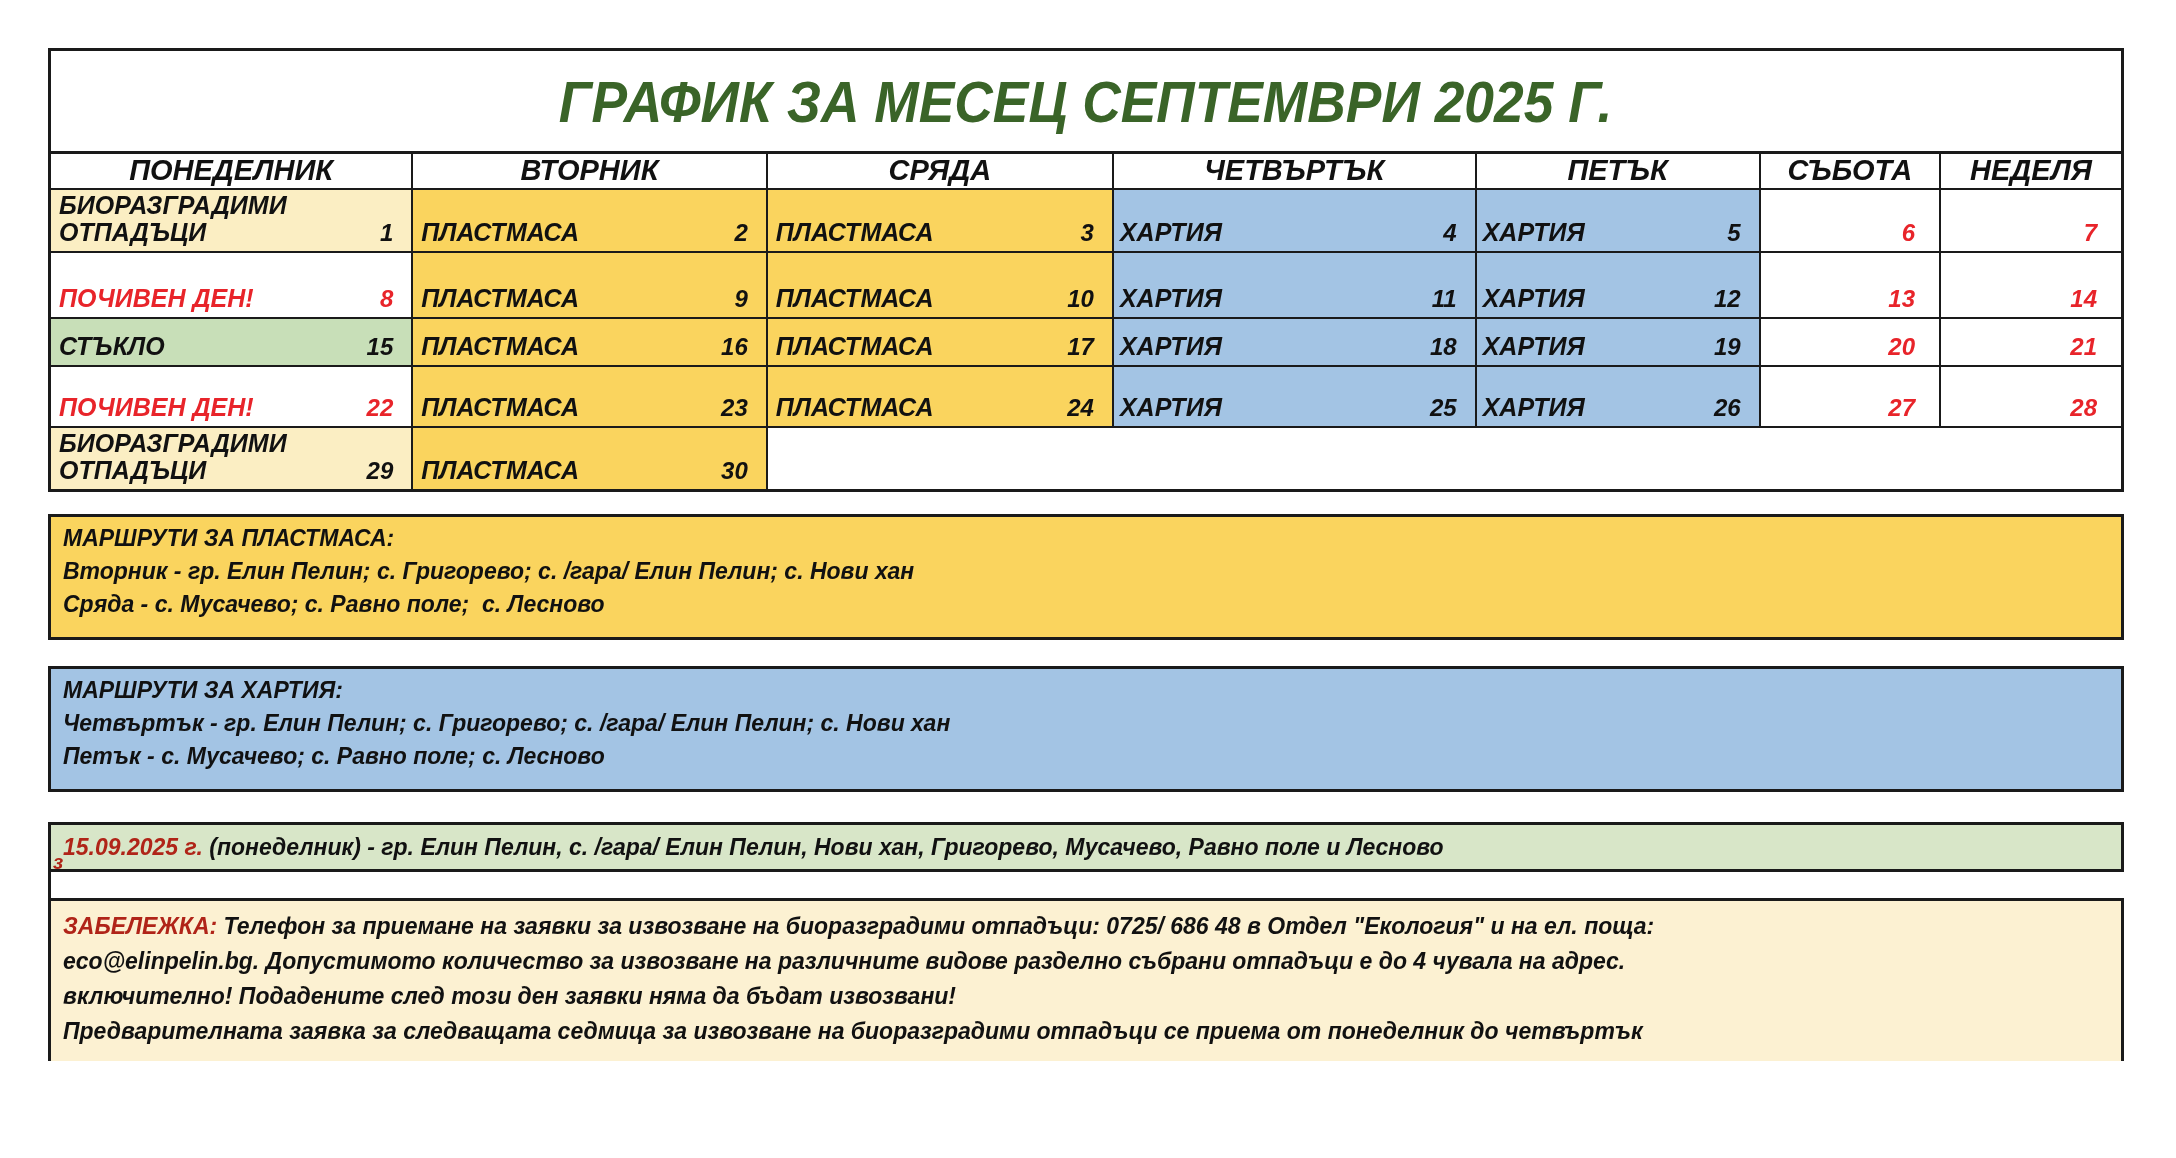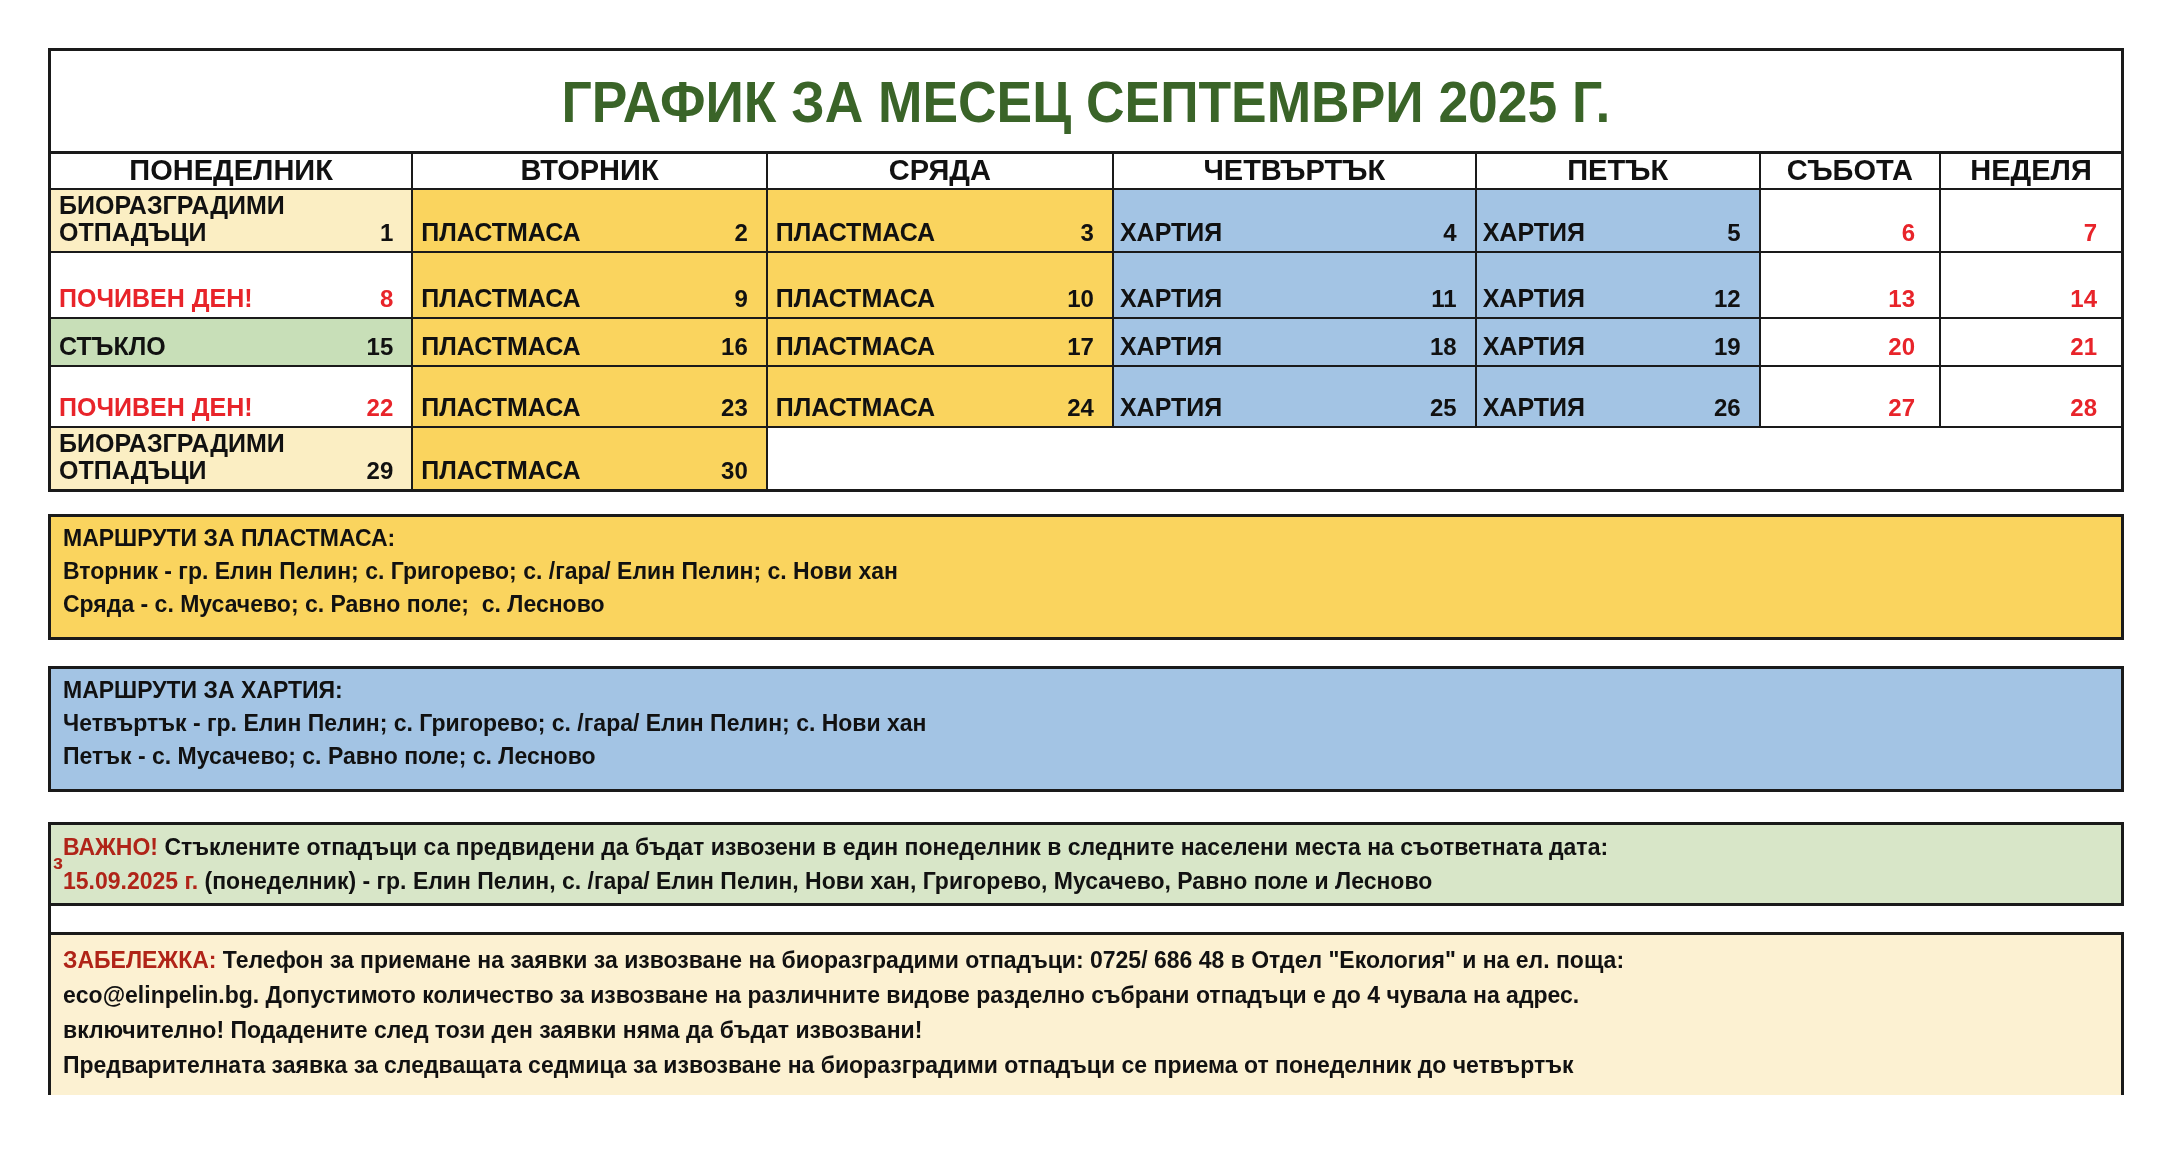--- a/index.html
+++ b/index.html
@@ -17,21 +17,21 @@
   *{box-sizing:border-box;margin:0;padding:0;}
   html,body{background:#ffffff;}
   body{font-family:"Liberation Sans",sans-serif;font-weight:bold;color:#111;}
   .page{
     position:relative;
     width:2176px;height:1158px;
     background:#fff;
     padding:48px 48px 0 48px;
     overflow:hidden;
   }
-  .doc{width:2076px;}
+  .doc{width:2076px;font-style:italic;}
 
   
   .title-box{
     border:3px solid var(--c-border);
     height:106px;
     display:flex;align-items:center;justify-content:center;
     background:#fff;
   }
   .title-text{
     font-size:58px;
@@ -365,21 +365,20 @@
     </div>
 
     <div class="route-box paper-bg">
       <div class="route-title">МАРШРУТИ ЗА ХАРТИЯ:</div>
       <div class="route-line">Четвъртък - гр. Елин Пелин; с. Григорево; с. /гара/ Елин Пелин; с. Нови хан</div>
       <div class="route-line">Петък - с. Мусачево; с. Равно поле; с. Лесново</div>
     </div>
 
     <div class="important-box">
       <span class="stray-char">з</span>
-      <div class="important-line"><span class="red-label">ВАЖНО!</span><span> Стъклените отпадъци са предвидени да бъдат извозени в един понеделник в следните населени места на съответната дата:</span></div>
       <div class="important-line"><span class="red-label">15.09.2025 г.</span><span> (понеделник) - гр. Елин Пелин, с. /гара/ Елин Пелин, Нови хан, Григорево, Мусачево, Равно поле и Лесново</span></div>
     </div>
 
     <div class="gap-strip"></div>
 
     <div class="note-box">
       <div class="note-line"><span class="red-label">ЗАБЕЛЕЖКА:</span><span> Телефон за приемане на заявки за извозване на биоразградими отпадъци: 0725/ 686 48 в Отдел "Екология" и на ел. поща:</span></div>
       <div class="note-line">eco@elinpelin.bg. Допустимото количество за извозване на различните видове разделно събрани отпадъци е до 4 чувала на адрес.</div>
       <div class="note-line">включително! Подадените след този ден заявки няма да бъдат извозвани!</div>
       <div class="note-line">Предварителната заявка за следващата седмица за извозване на биоразградими отпадъци се приема от понеделник до четвъртък</div>

